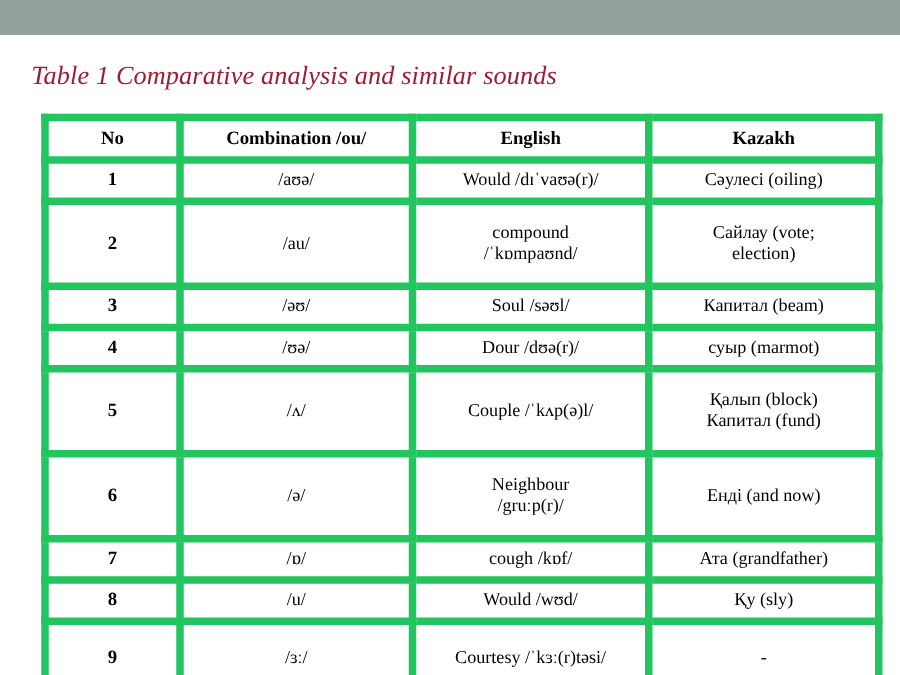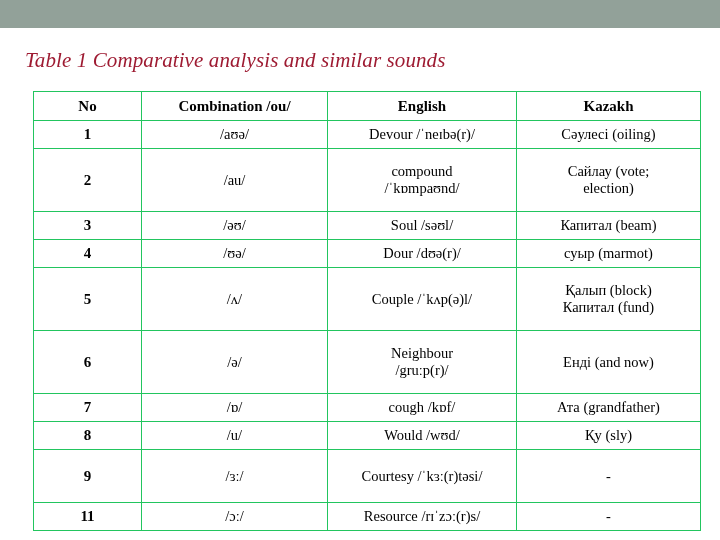--- a/index.html
+++ b/index.html
@@ -54,21 +54,21 @@
     width: 667px;
     table-layout: fixed;
     background: #ffffff;
   }
   table.sounds col.c-no      { width: 108px; }
   table.sounds col.c-comb    { width: 186px; }
   table.sounds col.c-eng     { width: 189px; }
   table.sounds col.c-kaz     { width: 184px; }
   table.sounds th,
   table.sounds td {
-    border: 1px solid #22c55e;
+    border: 6px solid #22c55e;
     text-align: center;
     vertical-align: middle;
     color: #000000;
     font-family: "Liberation Serif", "DejaVu Serif", serif;
     font-size: 14.5px;
     line-height: 17px;
     padding: 2px 3px;
   }
   table.sounds thead th {
     font-weight: bold;
@@ -111,21 +111,21 @@
           <th>Combination /ou/</th>
           <th>English</th>
           <th>Kazakh</th>
         </tr>
       </thead>
       <tbody id="table-body">
           <tr class="r-short">
             <td class="cell-no">1</td>
             <td class="">/aʊə/</td>
             <td>
-              <span class="cell-line">Devour /ˈneɪbə(r)/</span>
+              <span class="cell-line">Would /dɪˈvaʊə(r)/</span>
             </td>
             <td>
               <span class="cell-line">Сәулесі (oiling)</span>
             </td>
           </tr>
           <tr class="r-tall">
             <td class="cell-no">2</td>
             <td class="bold-cell">/au/</td>
             <td>
               <span class="cell-line">compound</span>

